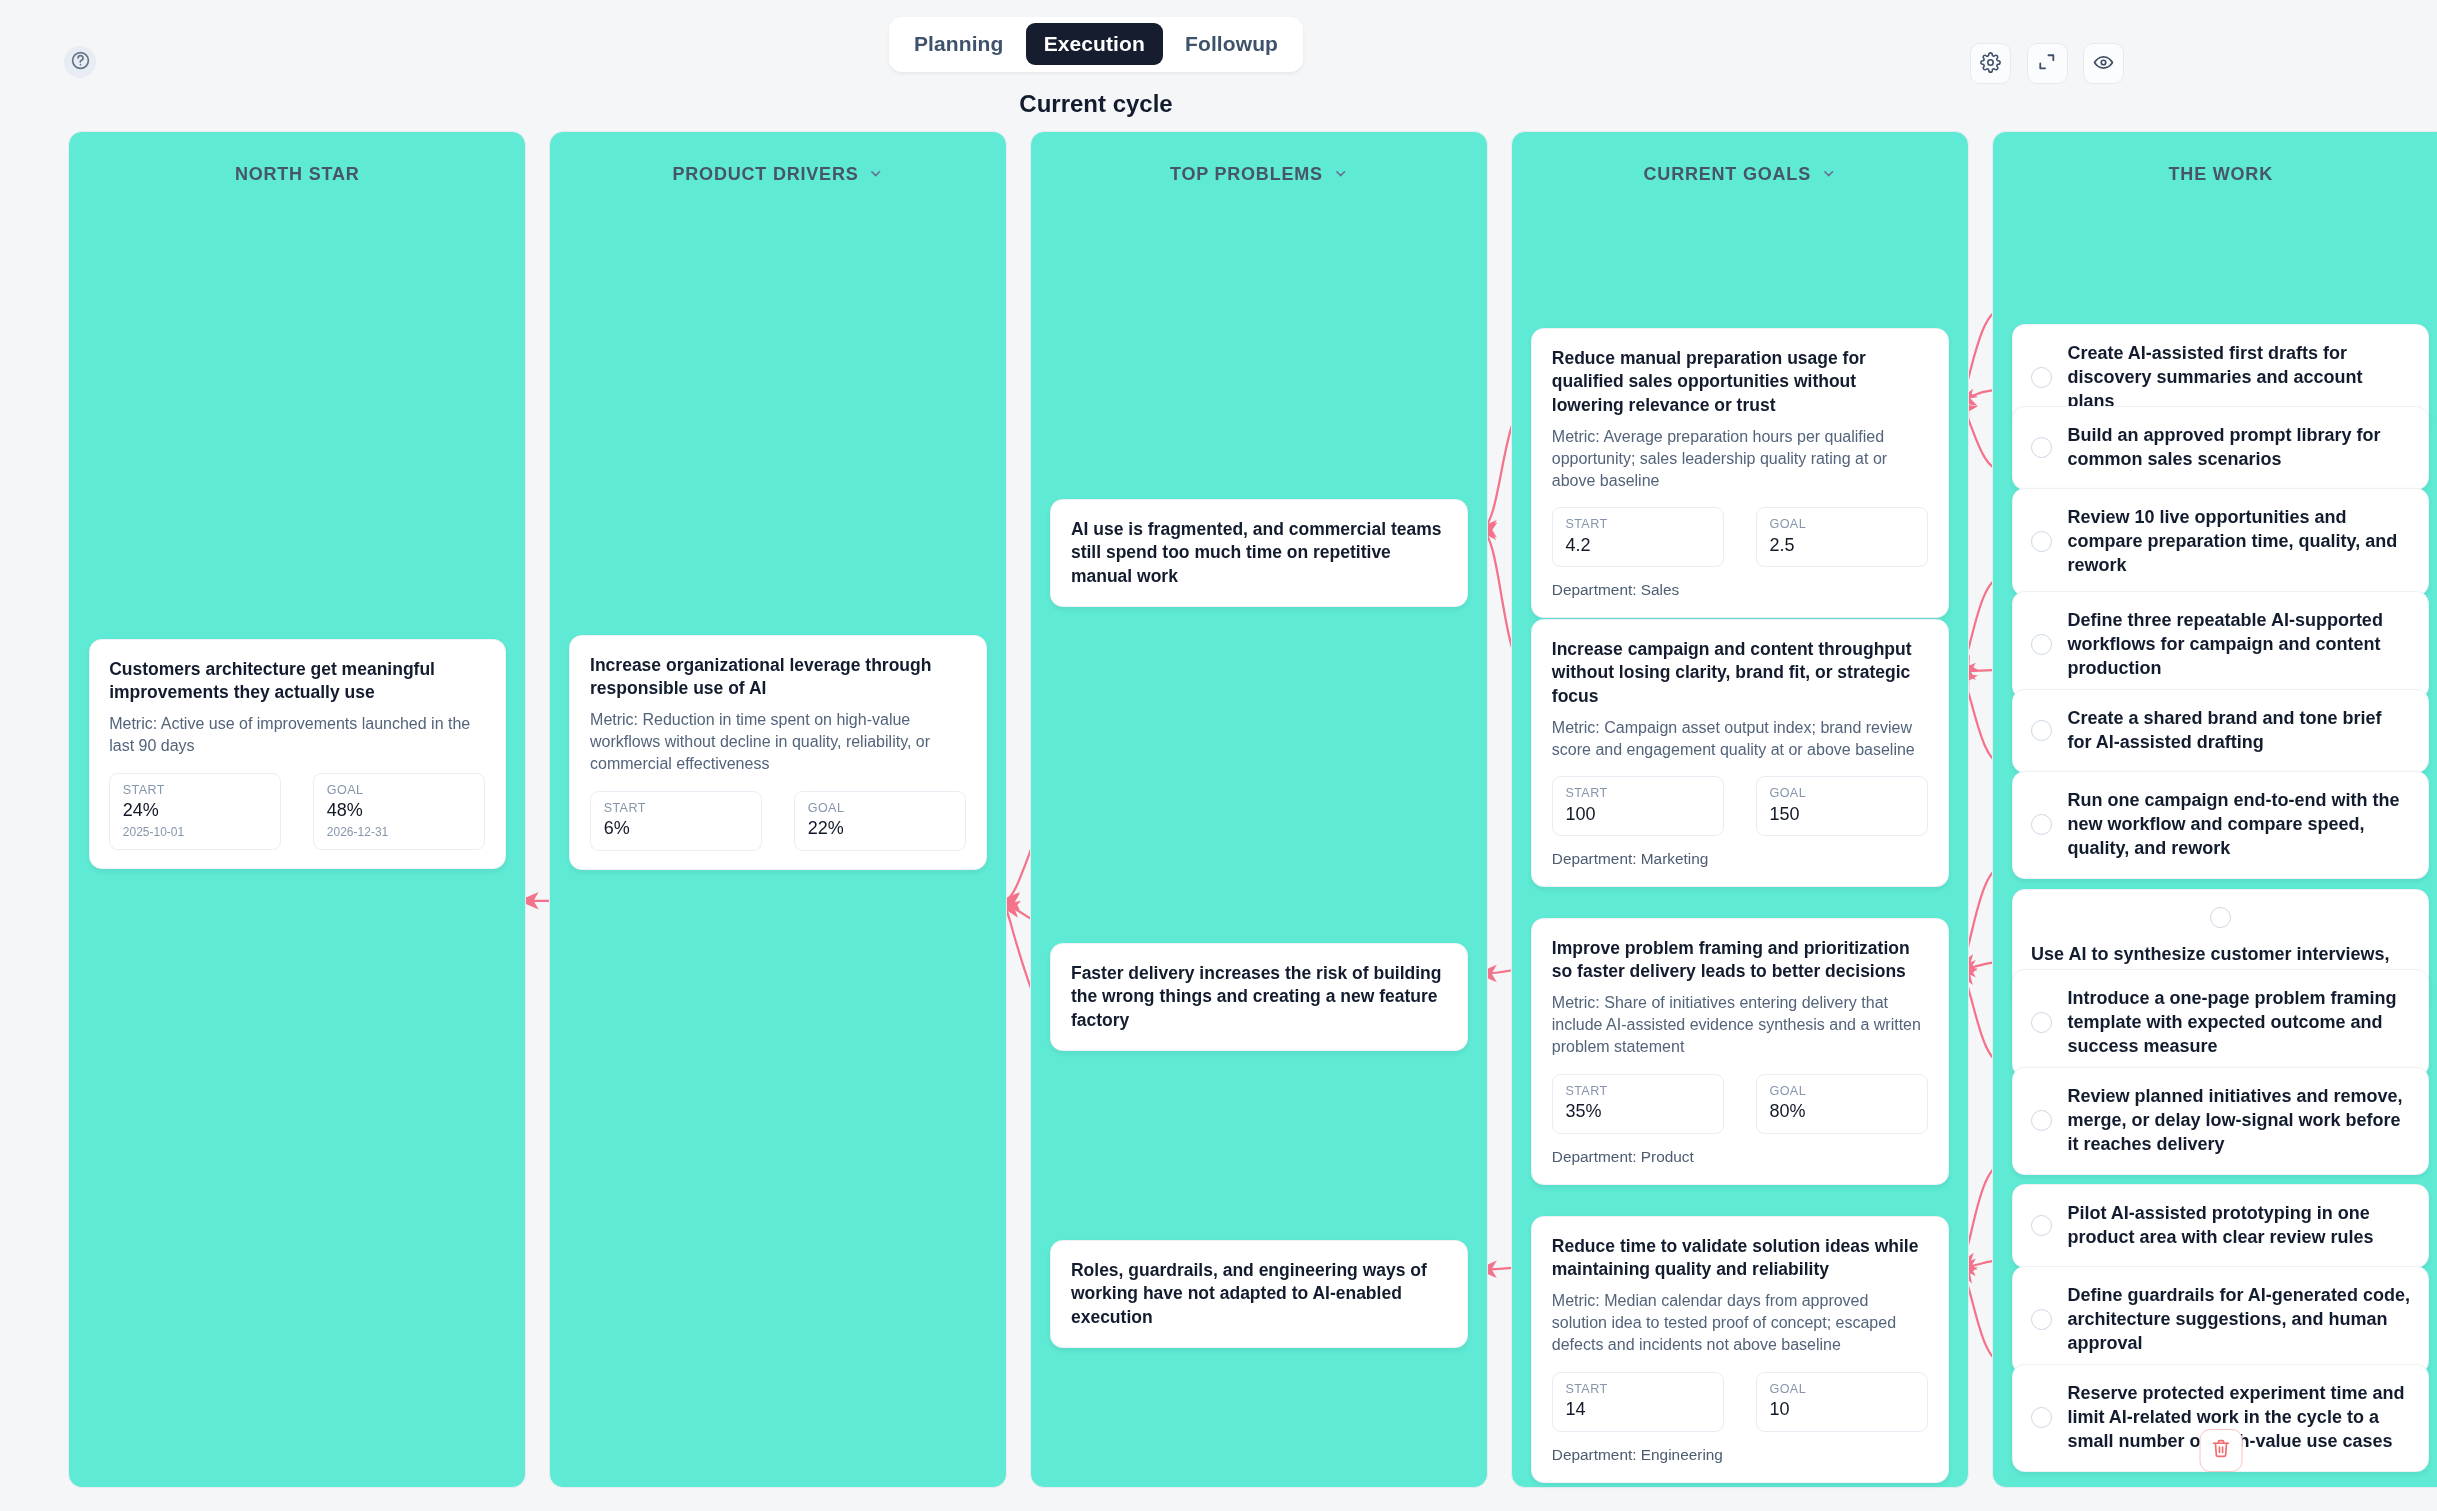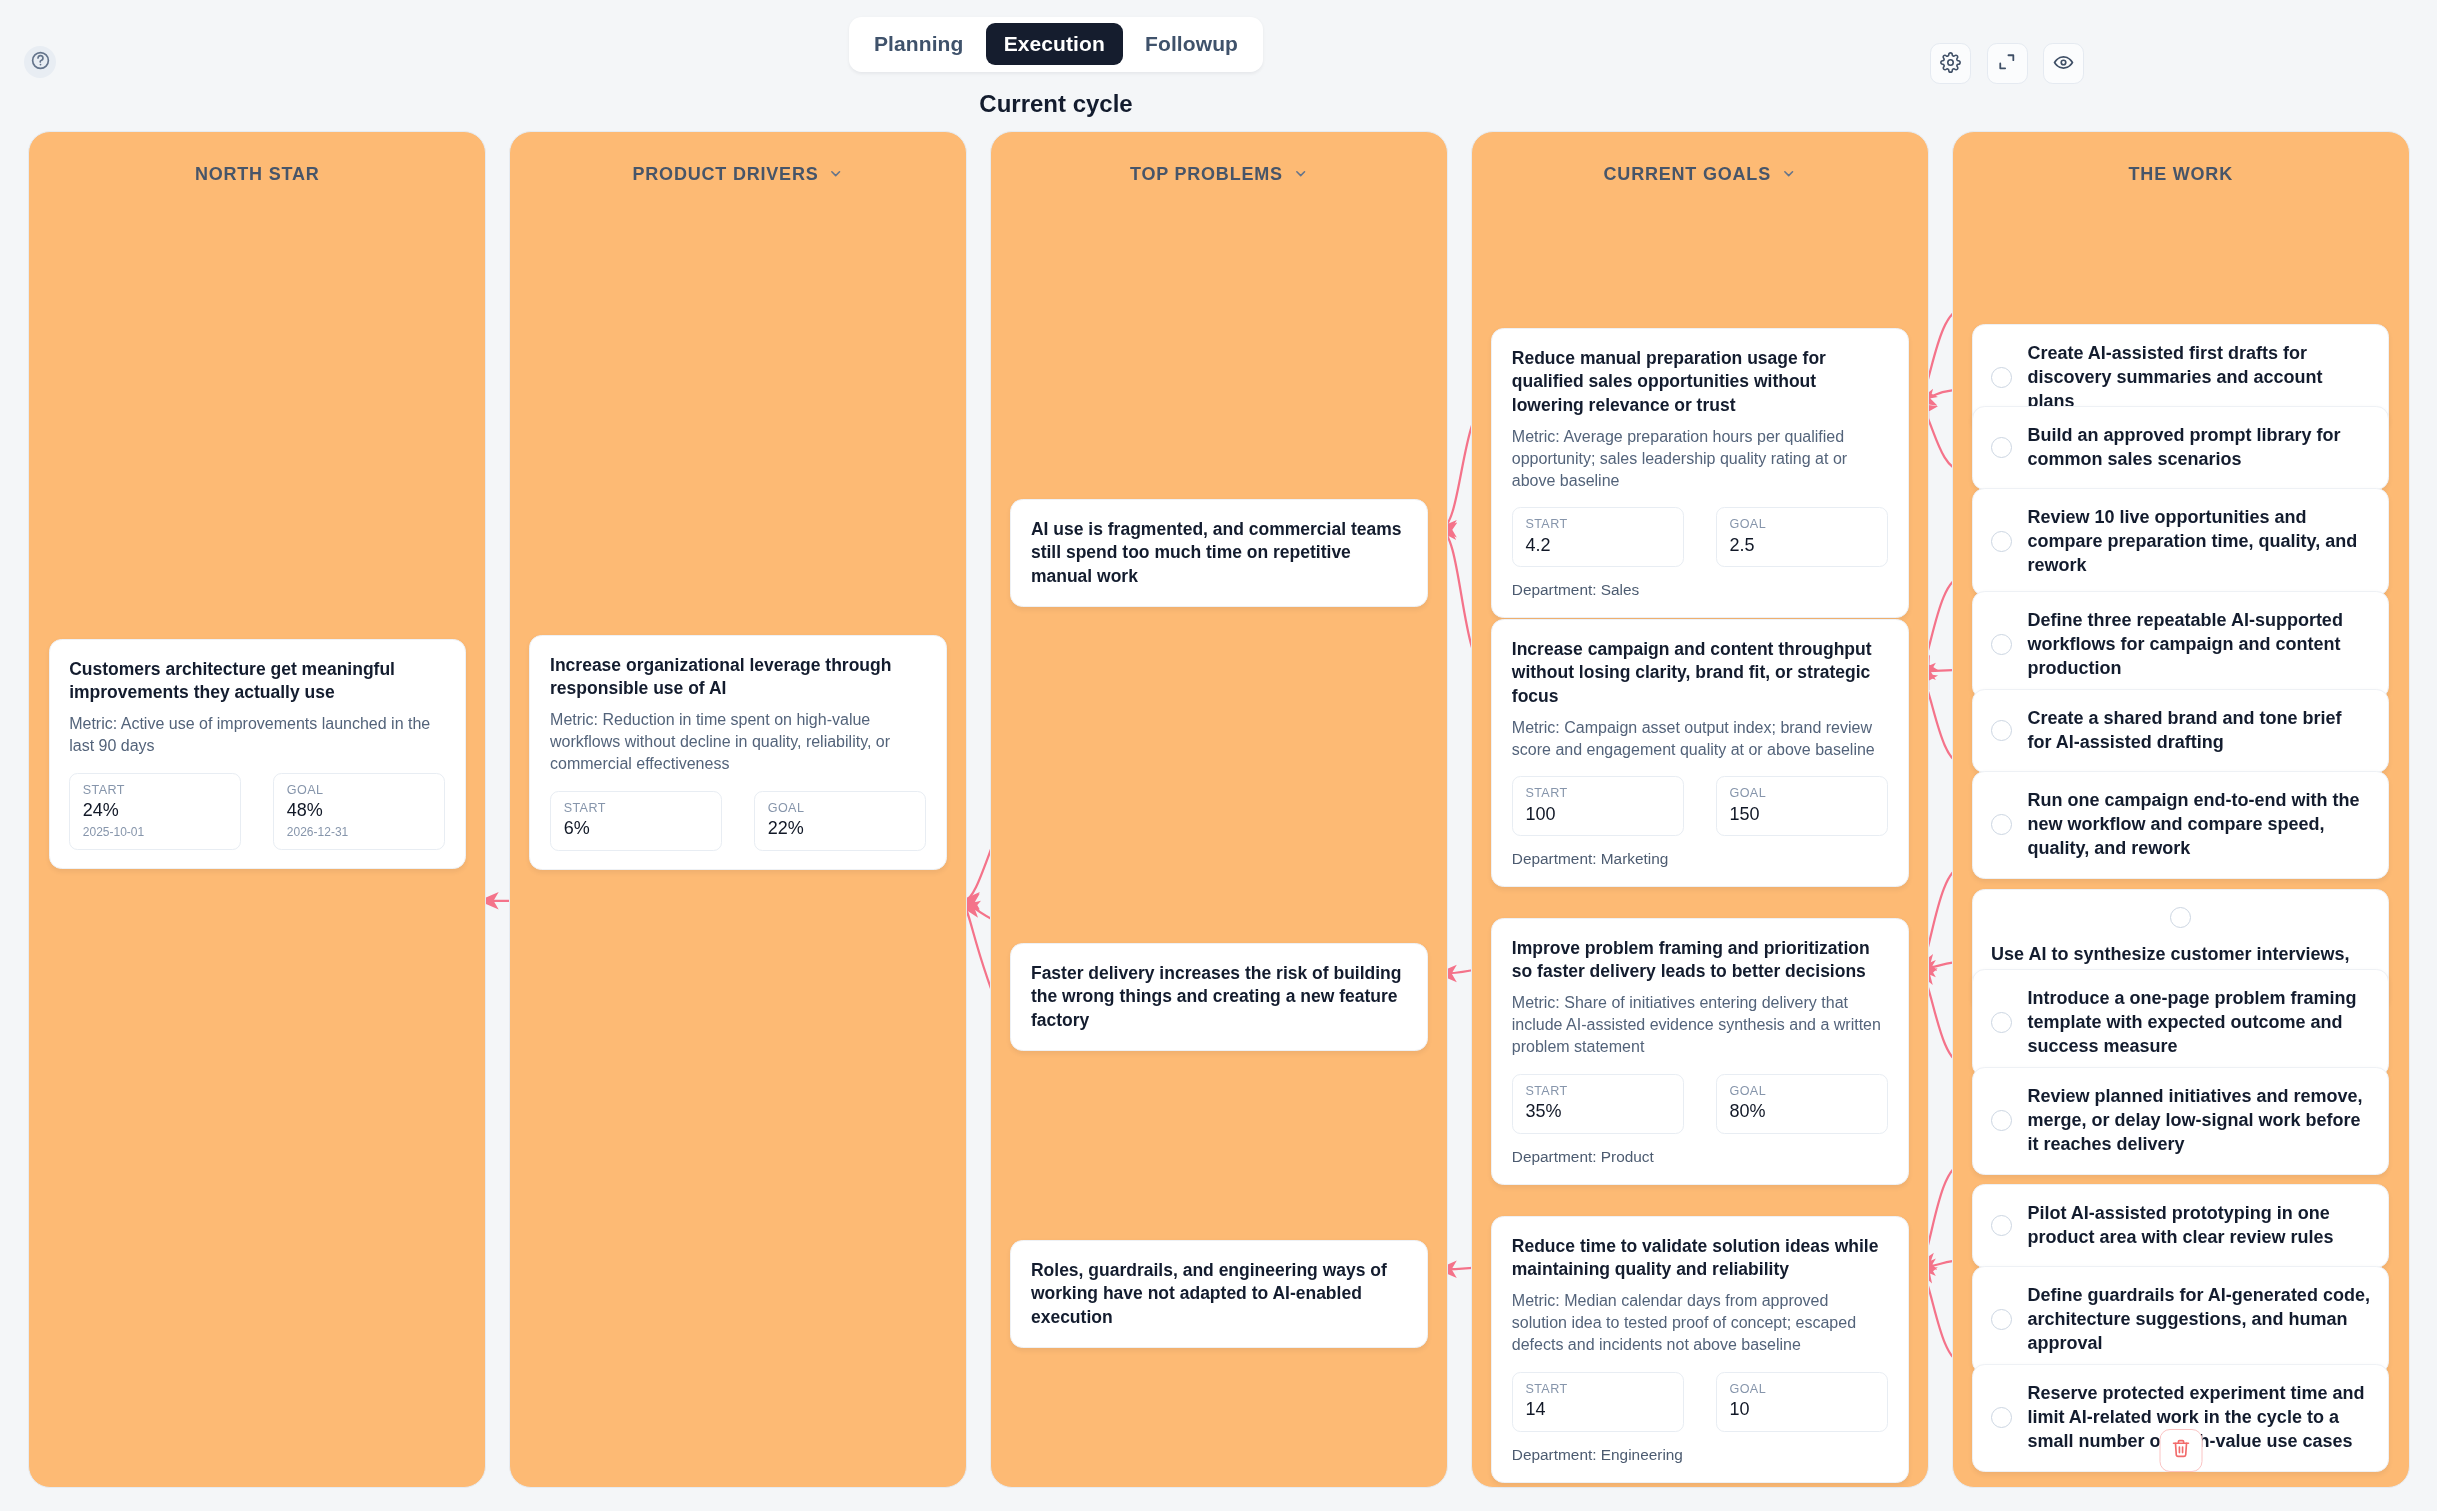--- a/index.html
+++ b/index.html
@@ -3,21 +3,21 @@
 <meta charset="utf-8">
 <style>
   * { box-sizing: border-box; margin: 0; padding: 0; }
   html, body {
     width: 2438px; height: 1512px;
     background: #f4f6f8;
     font-family: "Liberation Sans", sans-serif;
     color: #1e293b;
     overflow: hidden;
   }
-  .app { position: relative; width: 2112px; height: 1512px; }
+  .app { position: relative; width: 2112px; height: 1512px; margin-left: 40px; }
 
   
   .help-btn {
     position: absolute; left: 24px; top: 46px;
     width: 32px; height: 32px; border-radius: 50%;
     background: #e8edf3; border: none;
     display: flex; align-items: center; justify-content: center;
     cursor: pointer;
   }
   .topbar {
@@ -55,23 +55,23 @@
   }
 
   
   .board {
     position: absolute; left: 28px; top: 131px;
     width: 2382px; height: 1357px;
     display: flex; gap: 22.4px;
   }
   .column {
     flex: 1 1 0; min-width: 0;
-    background: #fdba74;
+    background: #5eead4;
     border: 0.7px solid #e6ebf1;
-    border-radius: 22px;
+    border-radius: 14px;
     padding: 25px 19.6px 19.6px;
     position: relative;
   }
   .col-head {
     display: flex; align-items: center; justify-content: center;
     gap: 9.8px; height: 34px;
   }
   .col-title {
     font-size: 18px; font-weight: 700; letter-spacing: 0.8px;
     color: #475569; text-transform: uppercase;

